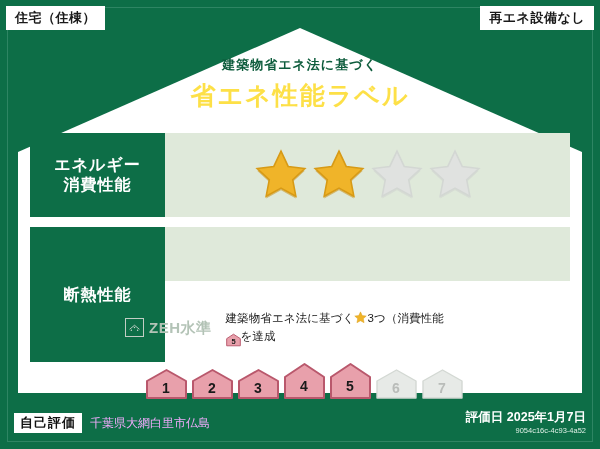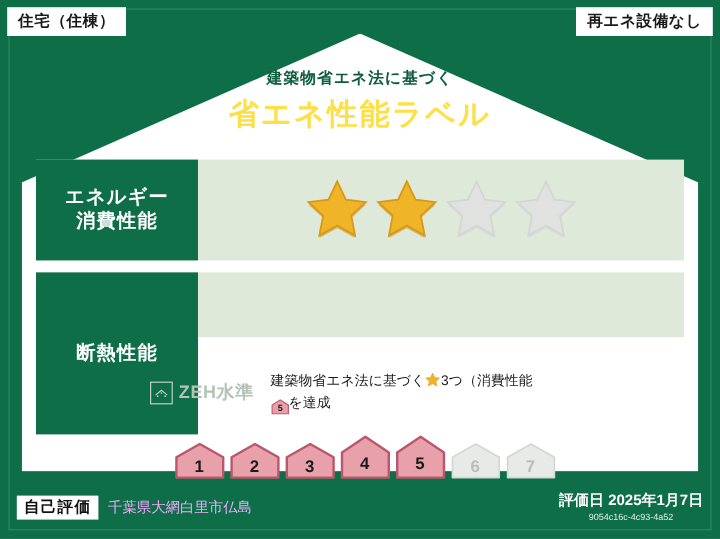--- a/index.html
+++ b/index.html
@@ -216,21 +216,21 @@
     white-space:nowrap;
   }
   #address{
     color:#f0abfc;
     font-size:12px;
     line-height:1;
     white-space:nowrap;
   }
   #footer-right{
     flex:0 0 auto;
-    text-align:center;
+    text-align:right;
     color:#ffffff;
   }
   #eval-date{
     font-size:12.5px;
     font-weight:bold;
     line-height:1.1;
     white-space:nowrap;
   }
   #eval-id{
     font-size:7.5px;

